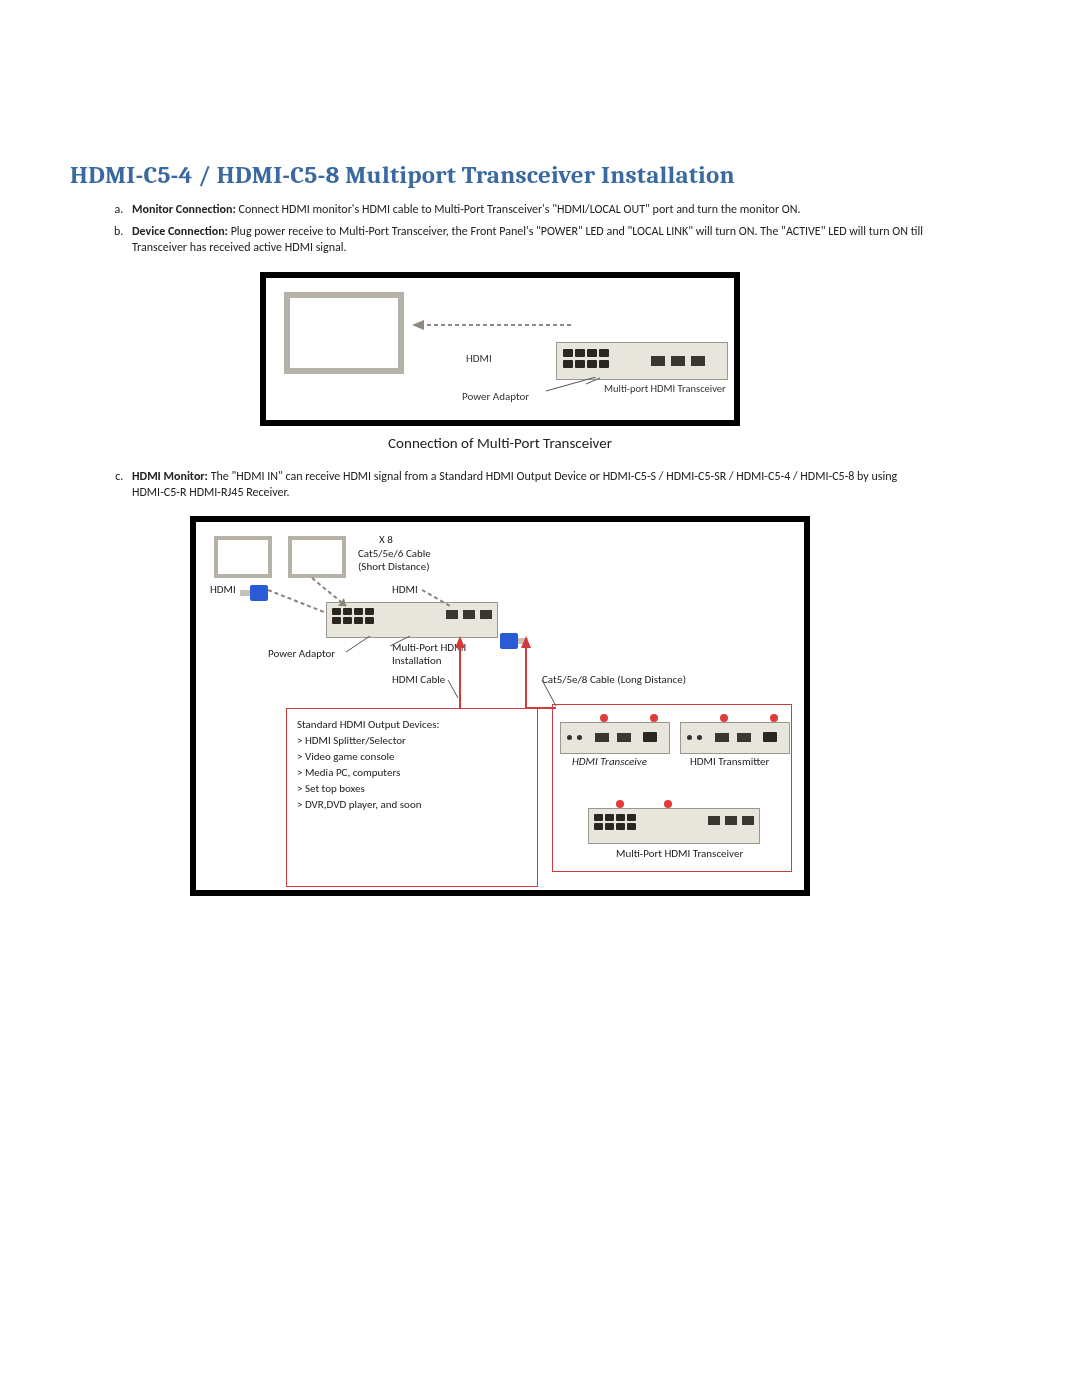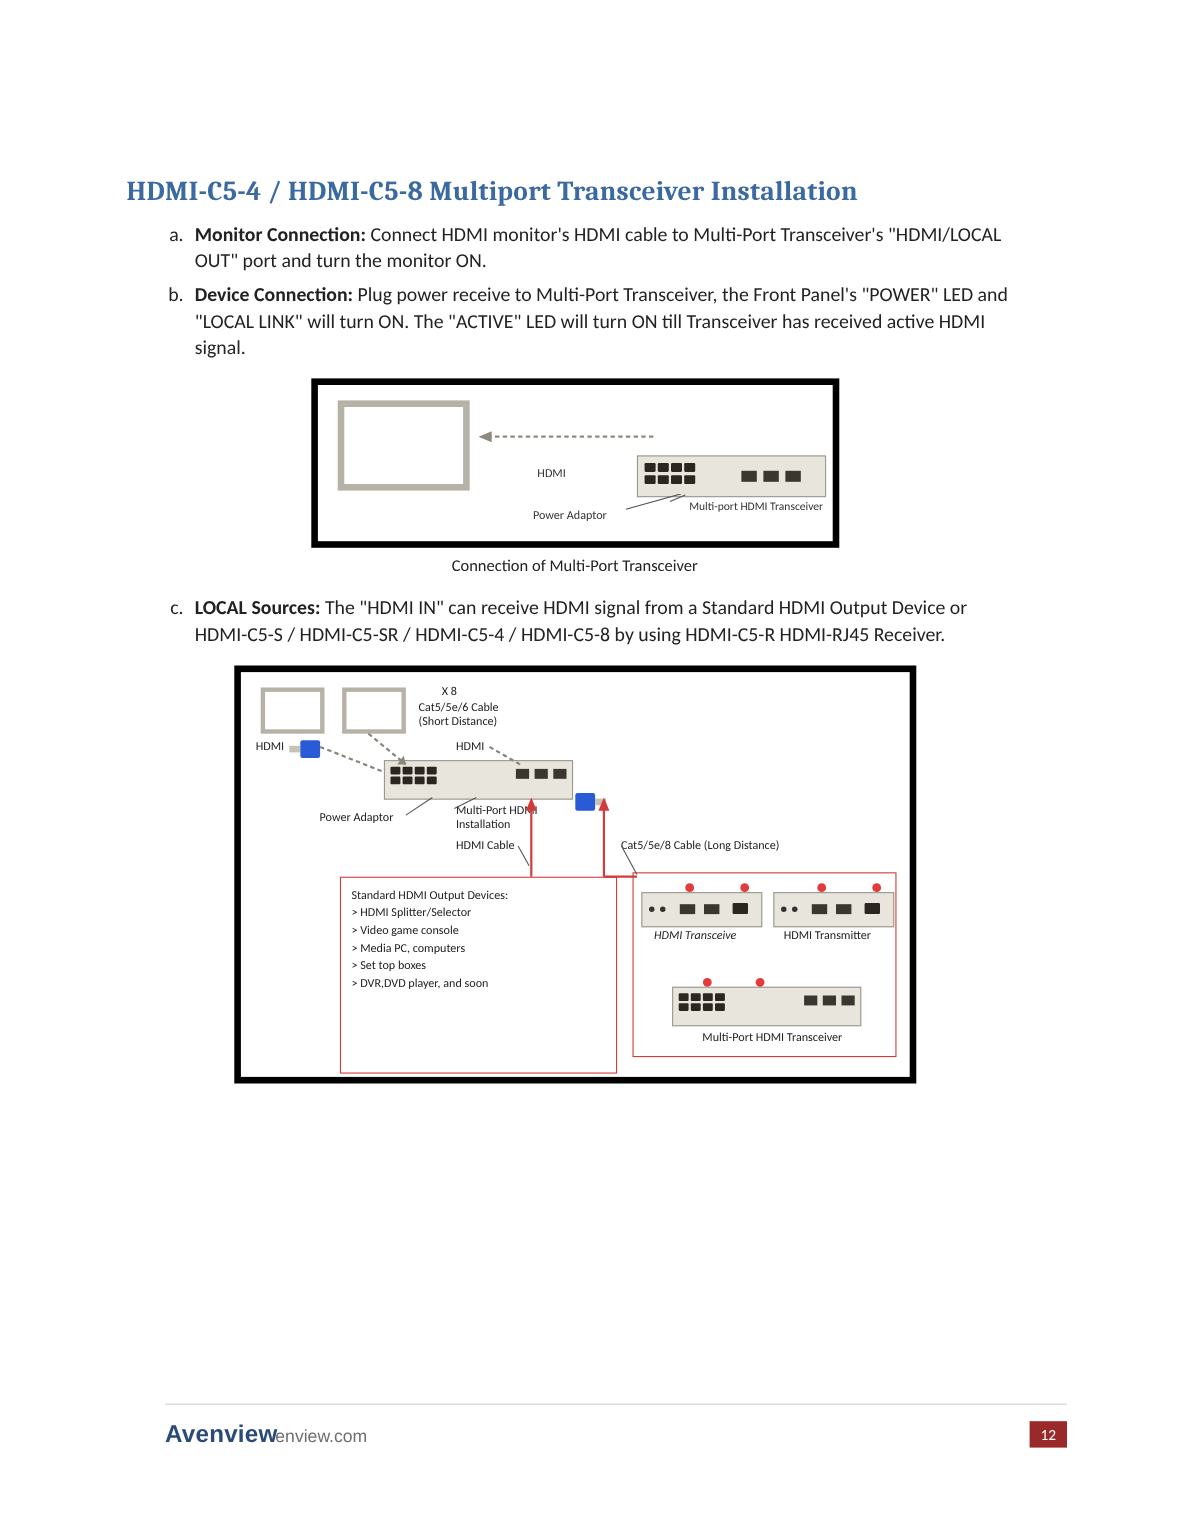--- a/index.html
+++ b/index.html
@@ -7,35 +7,35 @@
     padding: 0;
     background: #fff;
     font-family: Calibri, "Segoe UI", Arial, sans-serif;
     color: #222;
   }
   .page {
     width: 1080px;
     height: 1397px;
     position: relative;
     box-sizing: border-box;
-    padding: 160px 150px 0 115px;
+    padding: 160px 150px 0 70px;
   }
   h2.section-heading {
     font-family: Cambria, Georgia, serif;
     color: #3b6aa0;
     font-size: 25px;
     font-weight: bold;
     margin: 0 0 12px 0;
     letter-spacing: 0.2px;
   }
   ol.alpha {
     list-style-type: lower-alpha;
     margin: 0 0 16px 0;
     padding-left: 56px;
-    font-size: 18px;
+    font-size: 12px;
     line-height: 1.35;
   }
   ol.alpha > li {
     margin-bottom: 6px;
     padding-left: 6px;
   }
   .b { font-weight: bold; }
   .figure-frame {
     border: 6px solid #000;
     background: #fff;
@@ -188,21 +188,21 @@
     <div class="lbl-pa">Power Adaptor</div>
     <div class="lbl-trans">Multi-port HDMI Transceiver</div>
     <svg class="svg-overlay" viewBox="0 0 468 142">
       <path d="M320 106 L334 100" stroke="#555" stroke-width="1"></path>
     </svg>
   </div>
   <div class="caption">Connection of Multi-Port Transceiver</div>
 
   <ol class="alpha" start="3">
     <li>
-      <span class="b">LOCAL Sources:</span><span> The "HDMI IN" can receive HDMI signal from a Standard HDMI Output Device or HDMI-C5-S / HDMI-C5-SR / HDMI-C5-4 / HDMI-C5-8 by using HDMI-C5-R HDMI-RJ45 Receiver.</span>
+      <span class="b">HDMI Monitor:</span><span> The "HDMI IN" can receive HDMI signal from a Standard HDMI Output Device or HDMI-C5-S / HDMI-C5-SR / HDMI-C5-4 / HDMI-C5-8 by using HDMI-C5-R HDMI-RJ45 Receiver.</span>
     </li>
   </ol>
 
   <div class="figure-frame fig2">
 
     <div class="mini-monitor" style="left:18px; top:14px;"></div>
     <div class="mini-monitor" style="left:92px; top:14px;"></div>
 
     <div class="f2lbl" style="left:162px; top:12px;margin-left:21px;">X 8</div>
     <div class="f2lbl" style="left:162px; top:26px;">
@@ -327,21 +327,14 @@
       <path d="M330 114 L325 126 L335 126 Z" fill="#d43a3a"></path>
       <path d="M330 186 L360 186" stroke="#d43a3a" stroke-width="2"></path>
 
       <path d="M346 158 L360 184" stroke="#555" stroke-width="1"></path>
 
       <path d="M252 158 L262 176" stroke="#555" stroke-width="1"></path>
     </svg>
 
   </div>
 
-  <div class="footer">
-    <div class="logo">
-      <span class="a">Avenview</span>
-      <span class="tail">enview.com</span>
-    </div>
-    <div class="page-num">12</div>
-  </div>
 
 </div>
 
 </body></html>

